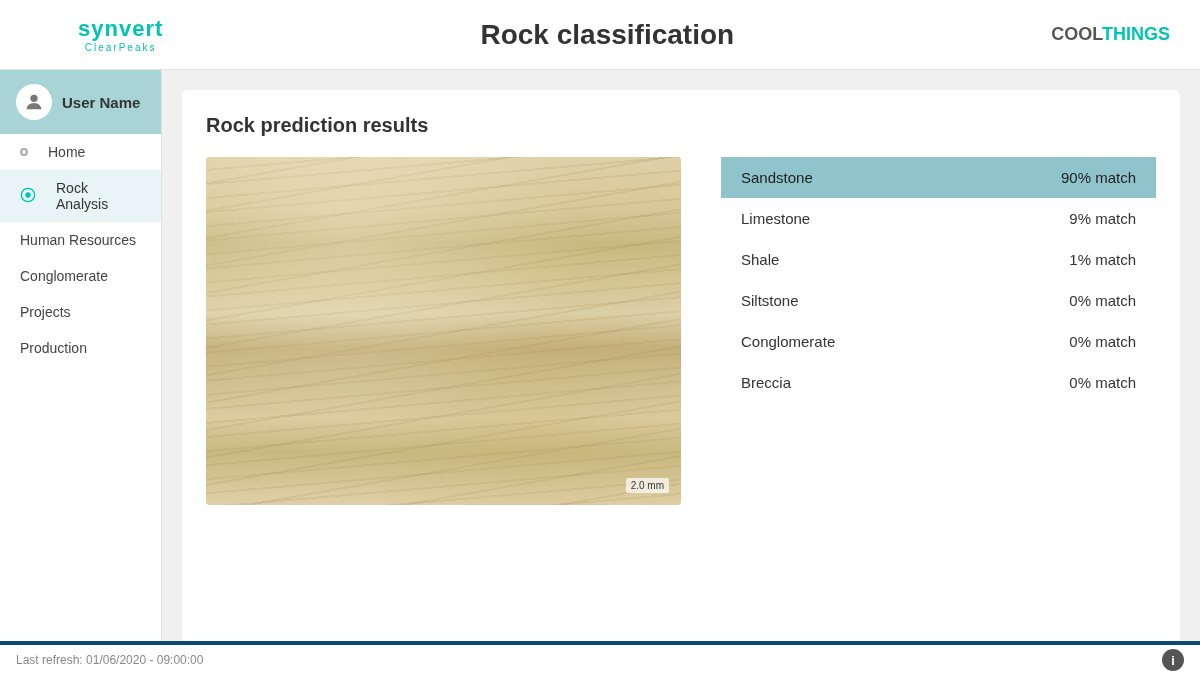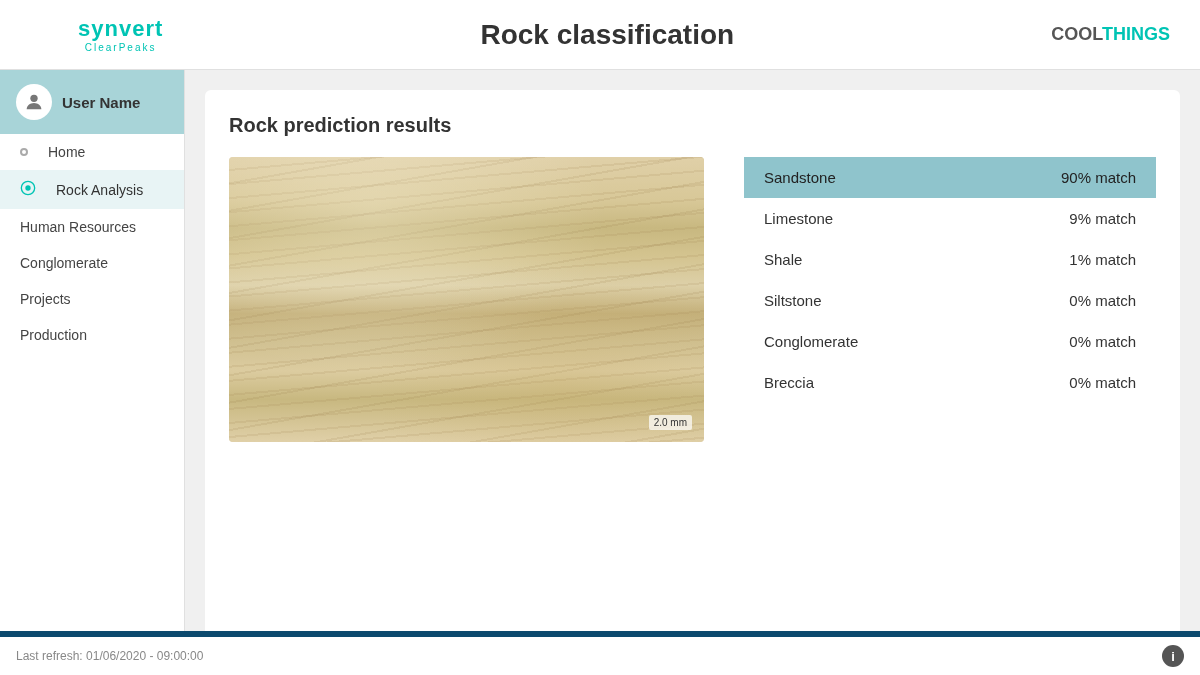--- a/index.html
+++ b/index.html
@@ -26,21 +26,21 @@
 
     
     .main-layout {
       display: flex;
       flex: 1;
       overflow: hidden;
     }
 
     
     .sidebar {
-      width: 185px;
+      width: 162px;
       background: #fff;
       flex-shrink: 0;
       display: flex;
       flex-direction: column;
       border-right: 1px solid #e0e0e0;
     }
     .user-section {
       background: #a8d4d8;
       padding: 14px 16px;
       display: flex;
@@ -105,21 +105,21 @@
 
     .results-layout {
       display: flex;
       gap: 40px;
       align-items: flex-start;
     }
 
     
     .rock-image-container {
       width: 475px;
-      height: 285px;
+      height: 348px;
       flex-shrink: 0;
       border-radius: 4px;
       overflow: hidden;
       position: relative;
       background: linear-gradient(
         135deg,
         #e8dcc8 0%,
         #d4c4a0 10%,
         #c8b888 20%,
         #ddd0b0 30%,
@@ -195,23 +195,23 @@
       color: #333;
     }
     .results-table tr.highlighted td {
       background: #8fc4cc;
       color: #222;
     }
     .match-value { text-align: right; }
 
     
     .footer {
-      height: 44px;
-      background: #fff;
-      border-top: 6px solid #0c4a6e;
+      height: 34px;
+      background: #fff;
+      border-top: 4px solid #0c4a6e;
       display: flex;
       align-items: center;
       justify-content: space-between;
       padding: 0 16px;
       font-size: 12px;
       color: #888;
       flex-shrink: 0;
     }
     .info-icon {
       width: 22px; height: 22px;

